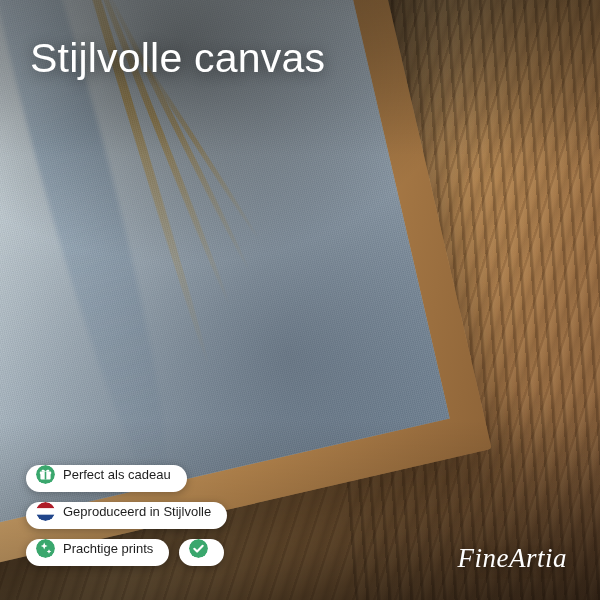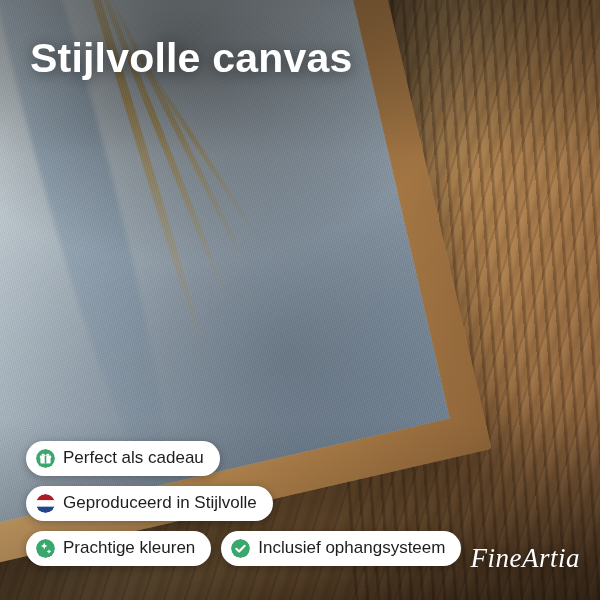--- a/index.html
+++ b/index.html
@@ -167,21 +167,21 @@
 
   
   .headline {
     position: absolute;
     left: 30px;
     top: 34px;
     width: 540px;
     color: #ffffff;
     font-size: 41px;
     line-height: 1.18;
-    font-weight: 700;
+    font-weight: 400;
     letter-spacing: 0.2px;
     text-shadow: 0 2px 14px rgba(0,0,0,0.45);
   }
   .headline span { display: block; }
 
   
   .pills {
     position: absolute;
     left: 26px;
     right: 26px;
@@ -192,42 +192,42 @@
     gap: 10px;
     margin-bottom: 10px;
     flex-wrap: wrap;
   }
   .pill {
     display: inline-flex;
     align-items: center;
     gap: 8px;
     background: #ffffff;
     border-radius: 999px;
-    padding: 7px 16px 8px 10px;
-    font-size: 17px;
+    padding: 0 16px 8px 10px;
+    font-size: 13px;
     color: #1e1e1e;
     box-shadow: 0 2px 8px rgba(0,0,0,0.28);
     white-space: nowrap;
   }
   .pill-icon {
     width: 19px;
     height: 19px;
     flex: 0 0 19px;
     border-radius: 50%;
     display: inline-flex;
     align-items: center;
     justify-content: center;
     overflow: hidden;
   }
   .pill-icon svg { display: block; }
 
   
   .brand {
     position: absolute;
-    right: 20px;
+    right: 33px;
     bottom: 26px;
     color: #ffffff;
     font-size: 27px;
     font-family: "Liberation Serif", serif;
     font-style: italic;
     letter-spacing: 0.5px;
     text-shadow: 0 2px 10px rgba(0,0,0,0.5);
   }
 </style>
 </head>
@@ -305,30 +305,29 @@
 
     <div class="pill-row">
       <div class="pill">
         <span class="pill-icon">
           <svg width="19" height="19" viewBox="0 0 19 19" aria-hidden="true">
             <circle cx="9.5" cy="9.5" r="9.5" fill="#3aa76d"></circle>
             <path d="M8.2 3.6l1.0 2.4 2.4 1.0-2.4 1.0-1.0 2.4-1.0-2.4-2.4-1.0 2.4-1.0z" fill="#ffffff"></path>
             <path d="M13.0 10.2l.7 1.6 1.6.7-1.6.7-.7 1.6-.7-1.6-1.6-.7 1.6-.7z" fill="#ffffff"></path>
           </svg>
         </span>
-        <span>Prachtige kleuren</span>
+        <span>Prachtige prints</span>
       </div>
 
       <div class="pill">
         <span class="pill-icon">
           <svg width="19" height="19" viewBox="0 0 19 19" aria-hidden="true">
             <circle cx="9.5" cy="9.5" r="9.5" fill="#3aa76d"></circle>
             <path d="M5.3 9.8l2.8 2.8 5.6-5.8" fill="none" stroke="#ffffff" stroke-width="2.1" stroke-linecap="round" stroke-linejoin="round"></path>
           </svg>
         </span>
-        <span>Inclusief ophangsysteem</span>
       </div>
     </div>
   </div>
 
   <div class="brand">FineArtia</div>
 
 </div>
 
 </body></html>

